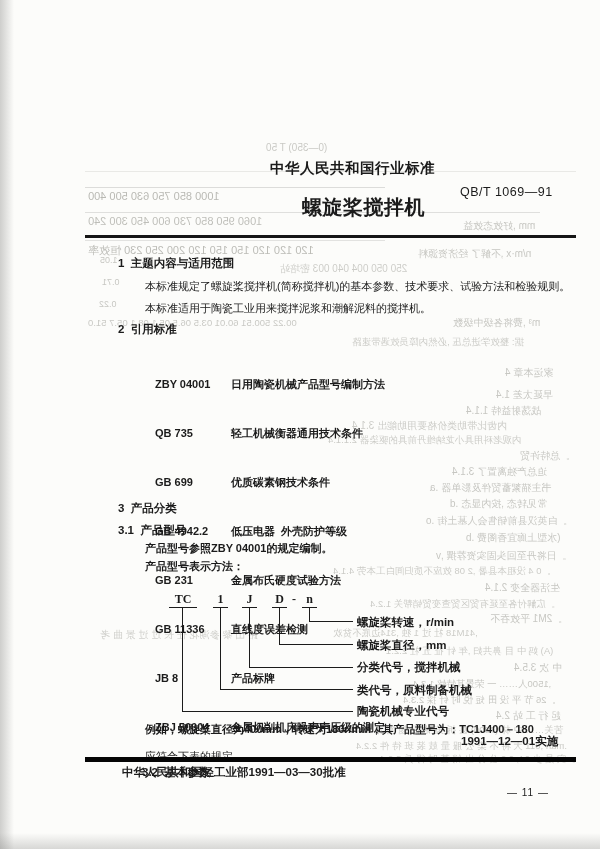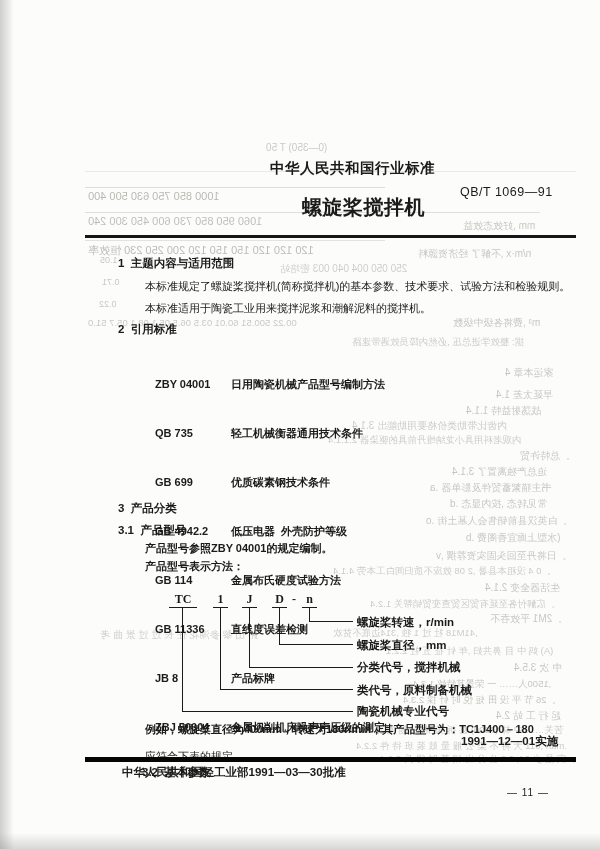--- a/index.html
+++ b/index.html
@@ -86,21 +86,21 @@
   <div class="abs h" style="left:118px;top:256px;">1  主题内容与适用范围</div>
   <div class="abs t5" style="left:145px;top:301px;">本标准适用于陶瓷工业用来搅拌泥浆和潮解泥料的搅拌机。</div>
   <div class="abs t5" style="left:145px;top:279px;">本标准规定了螺旋桨搅拌机(简称搅拌机)的基本参数、技术要求、试验方法和检验规则。</div>
 
   <div class="abs h" style="left:118px;top:322px;">2  引用标准</div>
   <div class="std-list">
     <div class="std-row"><span class="code">ZBY 04001</span><span>日用陶瓷机械产品型号编制方法</span></div>
     <div class="std-row"><span class="code">QB 735</span><span>轻工机械衡器通用技术条件</span></div>
     <div class="std-row"><span class="code">GB 699</span><span>优质碳素钢技术条件</span></div>
     <div class="std-row"><span class="code">GB 4942.2</span><span>低压电器  外壳防护等级</span></div>
-    <div class="std-row"><span class="code">GB 114</span><span>金属布氏硬度试验方法</span></div>
+    <div class="std-row"><span class="code">GB 231</span><span>金属布氏硬度试验方法</span></div>
     <div class="std-row"><span class="code">GB 11336</span><span>直线度误差检测</span></div>
     <div class="std-row"><span class="code">JB 8</span><span>产品标牌</span></div>
     <div class="std-row"><span class="code">ZBJ 50004</span><span>金属切削机床噪声声压级的测定</span></div>
   </div>
 
   <div class="abs h" style="left:118px;top:501px;">3  产品分类</div>
   <div class="abs h" style="left:118px;top:523px;">3.1  产品型号</div>
   <div class="abs t5" style="left:145px;top:541px;font-weight:600;">产品型号参照ZBY 04001的规定编制。</div>
   <div class="abs t5" style="left:145px;top:559px;font-weight:600;">产品型号表示方法：</div>
 

